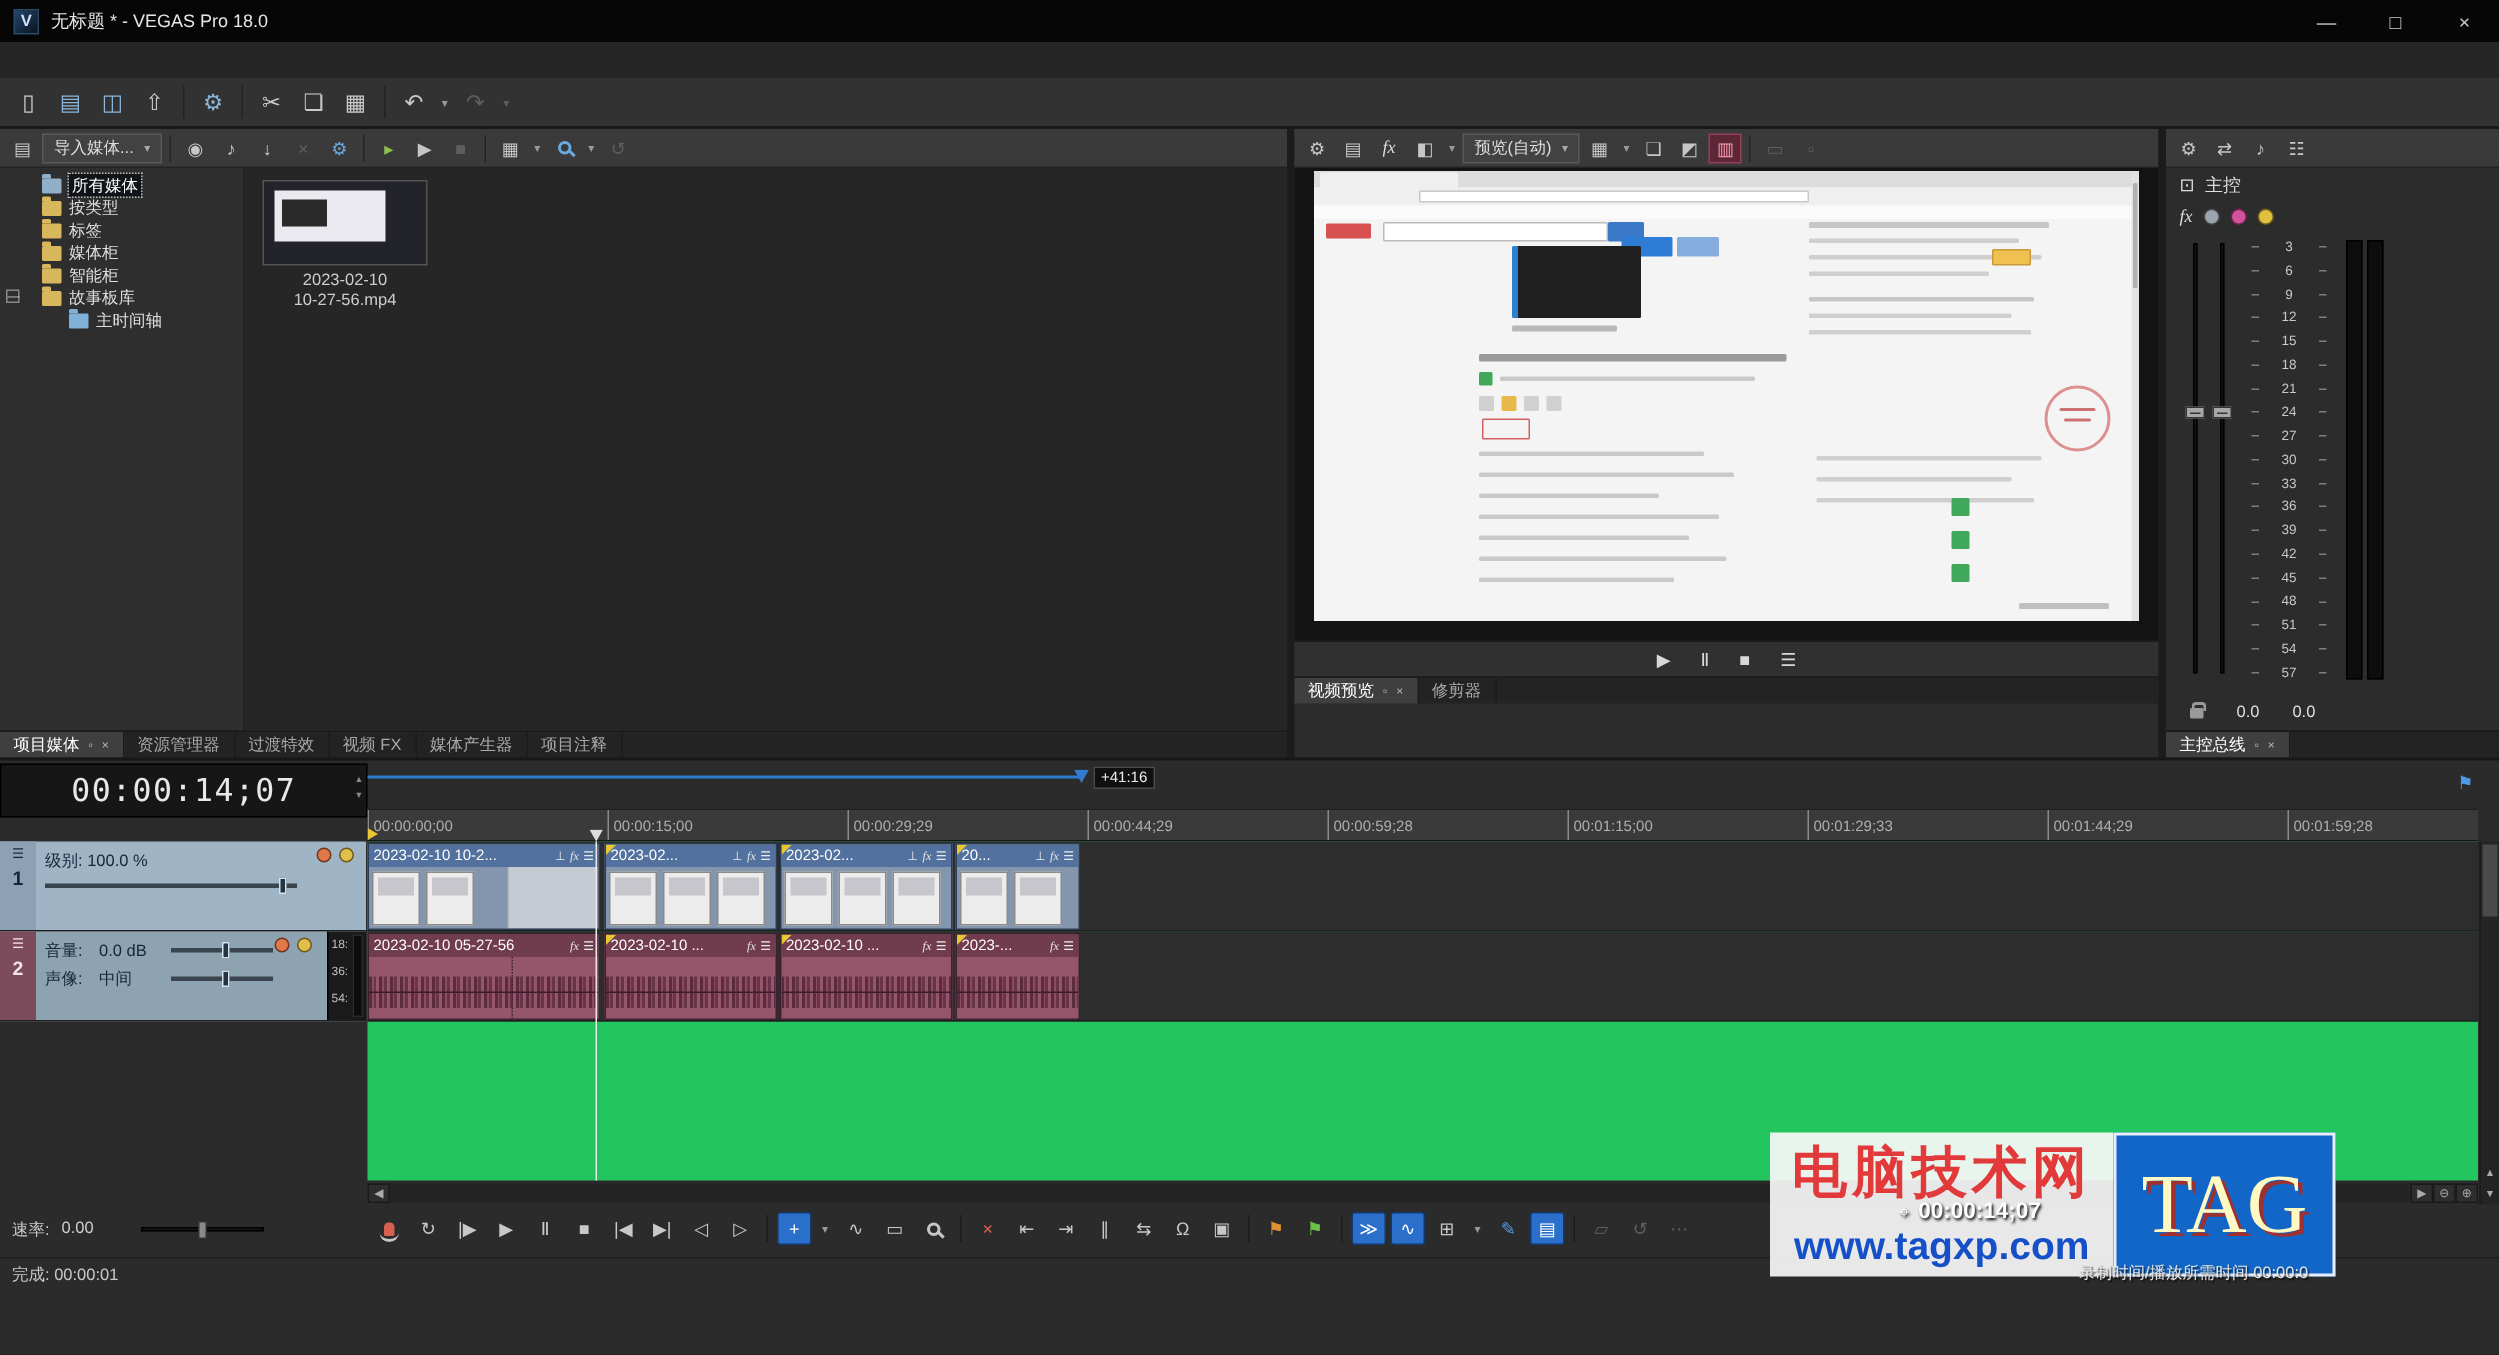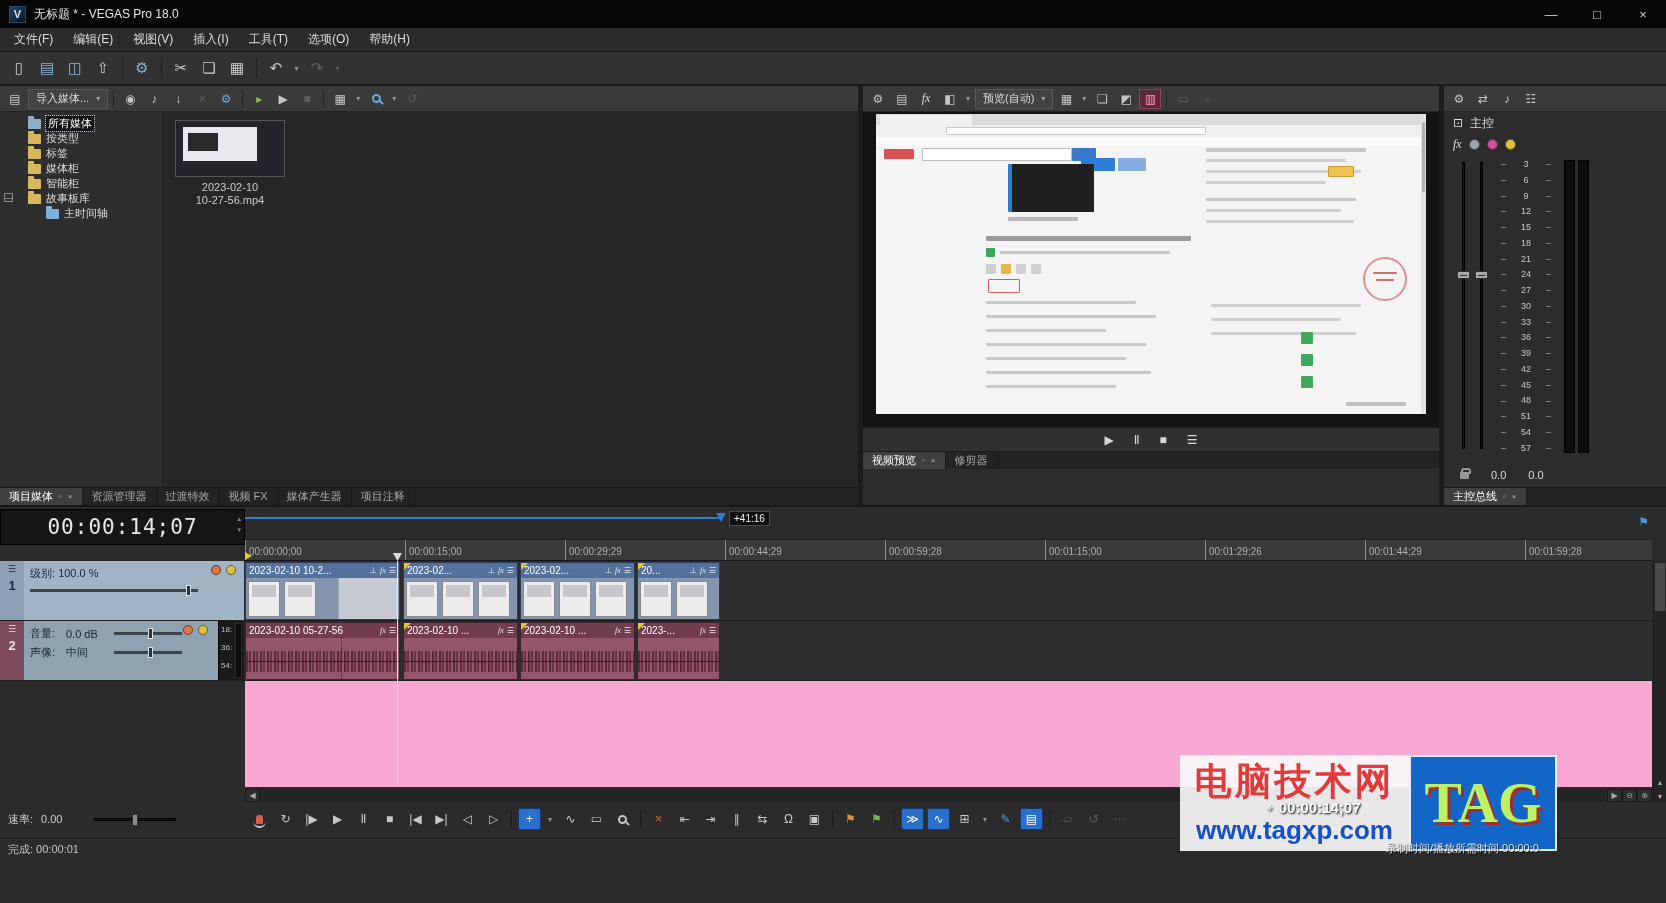--- a/index.html
+++ b/index.html
@@ -135,21 +135,21 @@
 #tl-ruler-zone{position:absolute;left:245px;right:14px;top:0;height:54px}
 #sel-line{position:absolute;left:0;top:10px;width:476px;height:2px;background:var(--accent,#2e7cd0)}
 #sel-end{position:absolute;left:471px;top:6px;width:10px;height:9px;background:var(--accent,#2e7cd0);clip-path:polygon(0 0,100% 0,50% 100%)}
 #marker-label{position:absolute;left:484px;top:4px;background:#101010;color:#eee;font-size:10px;line-height:13px;padding:0 4px;border:1px solid #4a4a4a}
 #corner-flag{position:absolute;right:3px;top:8px;color:#4a9ae8;font-size:12px}
 #ruler{position:absolute;left:0;right:0;top:32px;height:22px;background:#3a3a3a;border-top:1px solid #1f1f1f;border-bottom:1px solid #161616;display:flex;overflow:hidden}
 .ruler-label{flex:0 0 160px;font-size:10px;color:#b0b0b0;border-left:1px solid #8a8a8a;padding:6px 0 0 3px;height:100%;white-space:nowrap}
 #ph-top{position:absolute;left:148px;top:46px;width:9px;height:8px;background:#dcdcdc;clip-path:polygon(0 0,100% 0,50% 100%);z-index:6}
 #loop-start{position:absolute;left:0;top:45px;width:7px;height:8px;background:var(--marker_yellow,#e8c832);clip-path:polygon(0 0,100% 50%,0 100%)}
 
-#tl-tracks{position:absolute;left:245px;right:14px;top:54px;height:226px;background:#f9a8d4}
+#tl-tracks{position:absolute;left:245px;right:14px;top:54px;height:226px;background:#22c55e}
 .trackbg{position:absolute;left:0;right:0;height:60px;border-bottom:1px solid #1f1f1f;background:#2d2d2d}
 .trackbg.r1{top:0}.trackbg.r2{top:60px}
 .clip{position:absolute;height:58px;display:flex;flex-direction:column;overflow:hidden}
 .clip.video{background:var(--video_clip,#8496ae);border:1px solid #2c3c52}
 .clip.audio{background:var(--audio_clip,#95566b);border:1px solid #3c2230}
 .clip-head{height:15px;display:flex;align-items:center;padding:0 3px;gap:3px;font-size:10px;color:#fff;overflow:hidden;flex:0 0 auto}
 .video .clip-head{background:var(--video_clip_header,#53719e)}
 .audio .clip-head{background:var(--audio_clip_header,#713c4e)}
 .clip-title{flex:1;white-space:nowrap;overflow:hidden}
 .clip-ico{font-size:8px;color:#e8e8e8;flex:0 0 auto}
@@ -190,49 +190,40 @@
 .icon-mic::after{content:'';position:absolute;left:-3px;bottom:-4px;width:13px;height:5px;border-bottom:2px solid #c8c8c8;border-radius:0 0 7px 7px}
 
 #statusbar{position:absolute;left:0;right:0;top:838px;height:22px;background:#2b2b2b;border-top:1px solid #1d1d1d;display:flex;align-items:center;padding:0 8px;font-size:11px;color:#c8c8c8;z-index:10}
 
 
 #watermark{position:absolute;left:1180px;top:755px;width:377px;height:96px;display:flex;z-index:50}
 #wm-text{flex:1;background:rgba(248,248,250,.92);display:flex;flex-direction:column;align-items:center;justify-content:center;gap:17px}
 #wm-site{color:var(--watermark_red,#e23a3a);font-size:37px;font-weight:bold;letter-spacing:3px;line-height:1}
 #wm-url{color:var(--watermark_blue,#1550c8);font-size:26px;font-weight:bold;line-height:1}
 #wm-tag{width:148px;background:var(--tag_bg,#1266c8);display:flex;align-items:center;justify-content:center;border:2px solid #e8eef8}
-#wm-tag span{color:#bef264;font-size:56px;font-weight:bold;font-family:"Liberation Serif","DejaVu Serif",serif;text-shadow:3px 3px 0 #a03030;line-height:1}
+#wm-tag span{color:#fef9c3;font-size:56px;font-weight:normal;font-family:"Liberation Serif","DejaVu Serif",serif;text-shadow:3px 3px 0 #a03030;line-height:1}
 #ov-time{position:absolute;left:1266px;top:799px;z-index:60;color:#fff;font-size:15px;font-weight:bold;text-shadow:1px 1px 2px #000;display:flex;gap:6px;align-items:center}
 #ov-time .pin{font-size:12px;font-weight:normal}
 #ov-status{position:absolute;left:1386px;top:841px;z-index:60;color:#e4e4e4;font-size:11px;text-shadow:1px 1px 1px rgba(0,0,0,.7);white-space:nowrap}
 </style>
 </head>
 <body>
 
 <div id="app">
 
   <div id="titlebar">
     <span class="app-ico">V</span>
     <span class="title">无标题 * - VEGAS Pro 18.0</span>
     <span class="win-btns">
       <span class="win-btn">—</span>
       <span class="win-btn">□</span>
       <span class="win-btn">×</span>
     </span>
   </div>
 
-  <div id="menubar">
-      <span class="menu-item">文件(F)</span>
-      <span class="menu-item">编辑(E)</span>
-      <span class="menu-item">视图(V)</span>
-      <span class="menu-item">插入(I)</span>
-      <span class="menu-item">工具(T)</span>
-      <span class="menu-item">选项(O)</span>
-      <span class="menu-item">帮助(H)</span>
-    </div>
 
   <div id="toolbar">
     <span class="tb-btn">▯</span>
     <span class="tb-btn blue">▤</span>
     <span class="tb-btn blue">◫</span>
     <span class="tb-btn">⇧</span>
     <span class="tb-sep"></span>
     <span class="tb-btn blue">⚙</span>
     <span class="tb-sep"></span>
     <span class="tb-btn">✂</span>
@@ -512,21 +503,21 @@
       <span id="sel-end"></span>
       <span id="marker-label">+41:16</span>
       <span id="corner-flag">⚑</span>
       <div id="ruler">
           <span class="ruler-label">00:00:00;00</span>
           <span class="ruler-label">00:00:15;00</span>
           <span class="ruler-label">00:00:29;29</span>
           <span class="ruler-label">00:00:44;29</span>
           <span class="ruler-label">00:00:59;28</span>
           <span class="ruler-label">00:01:15;00</span>
-          <span class="ruler-label">00:01:29;26</span>
+          <span class="ruler-label">00:01:29;33</span>
           <span class="ruler-label">00:01:44;29</span>
           <span class="ruler-label">00:01:59;28</span>
         </div>
       <span id="ph-top"></span>
       <span id="loop-start"></span>
     </div>
 
     <div class="track-header t1">
       <div class="th-strip">
         <span class="th-menu">☰</span>

